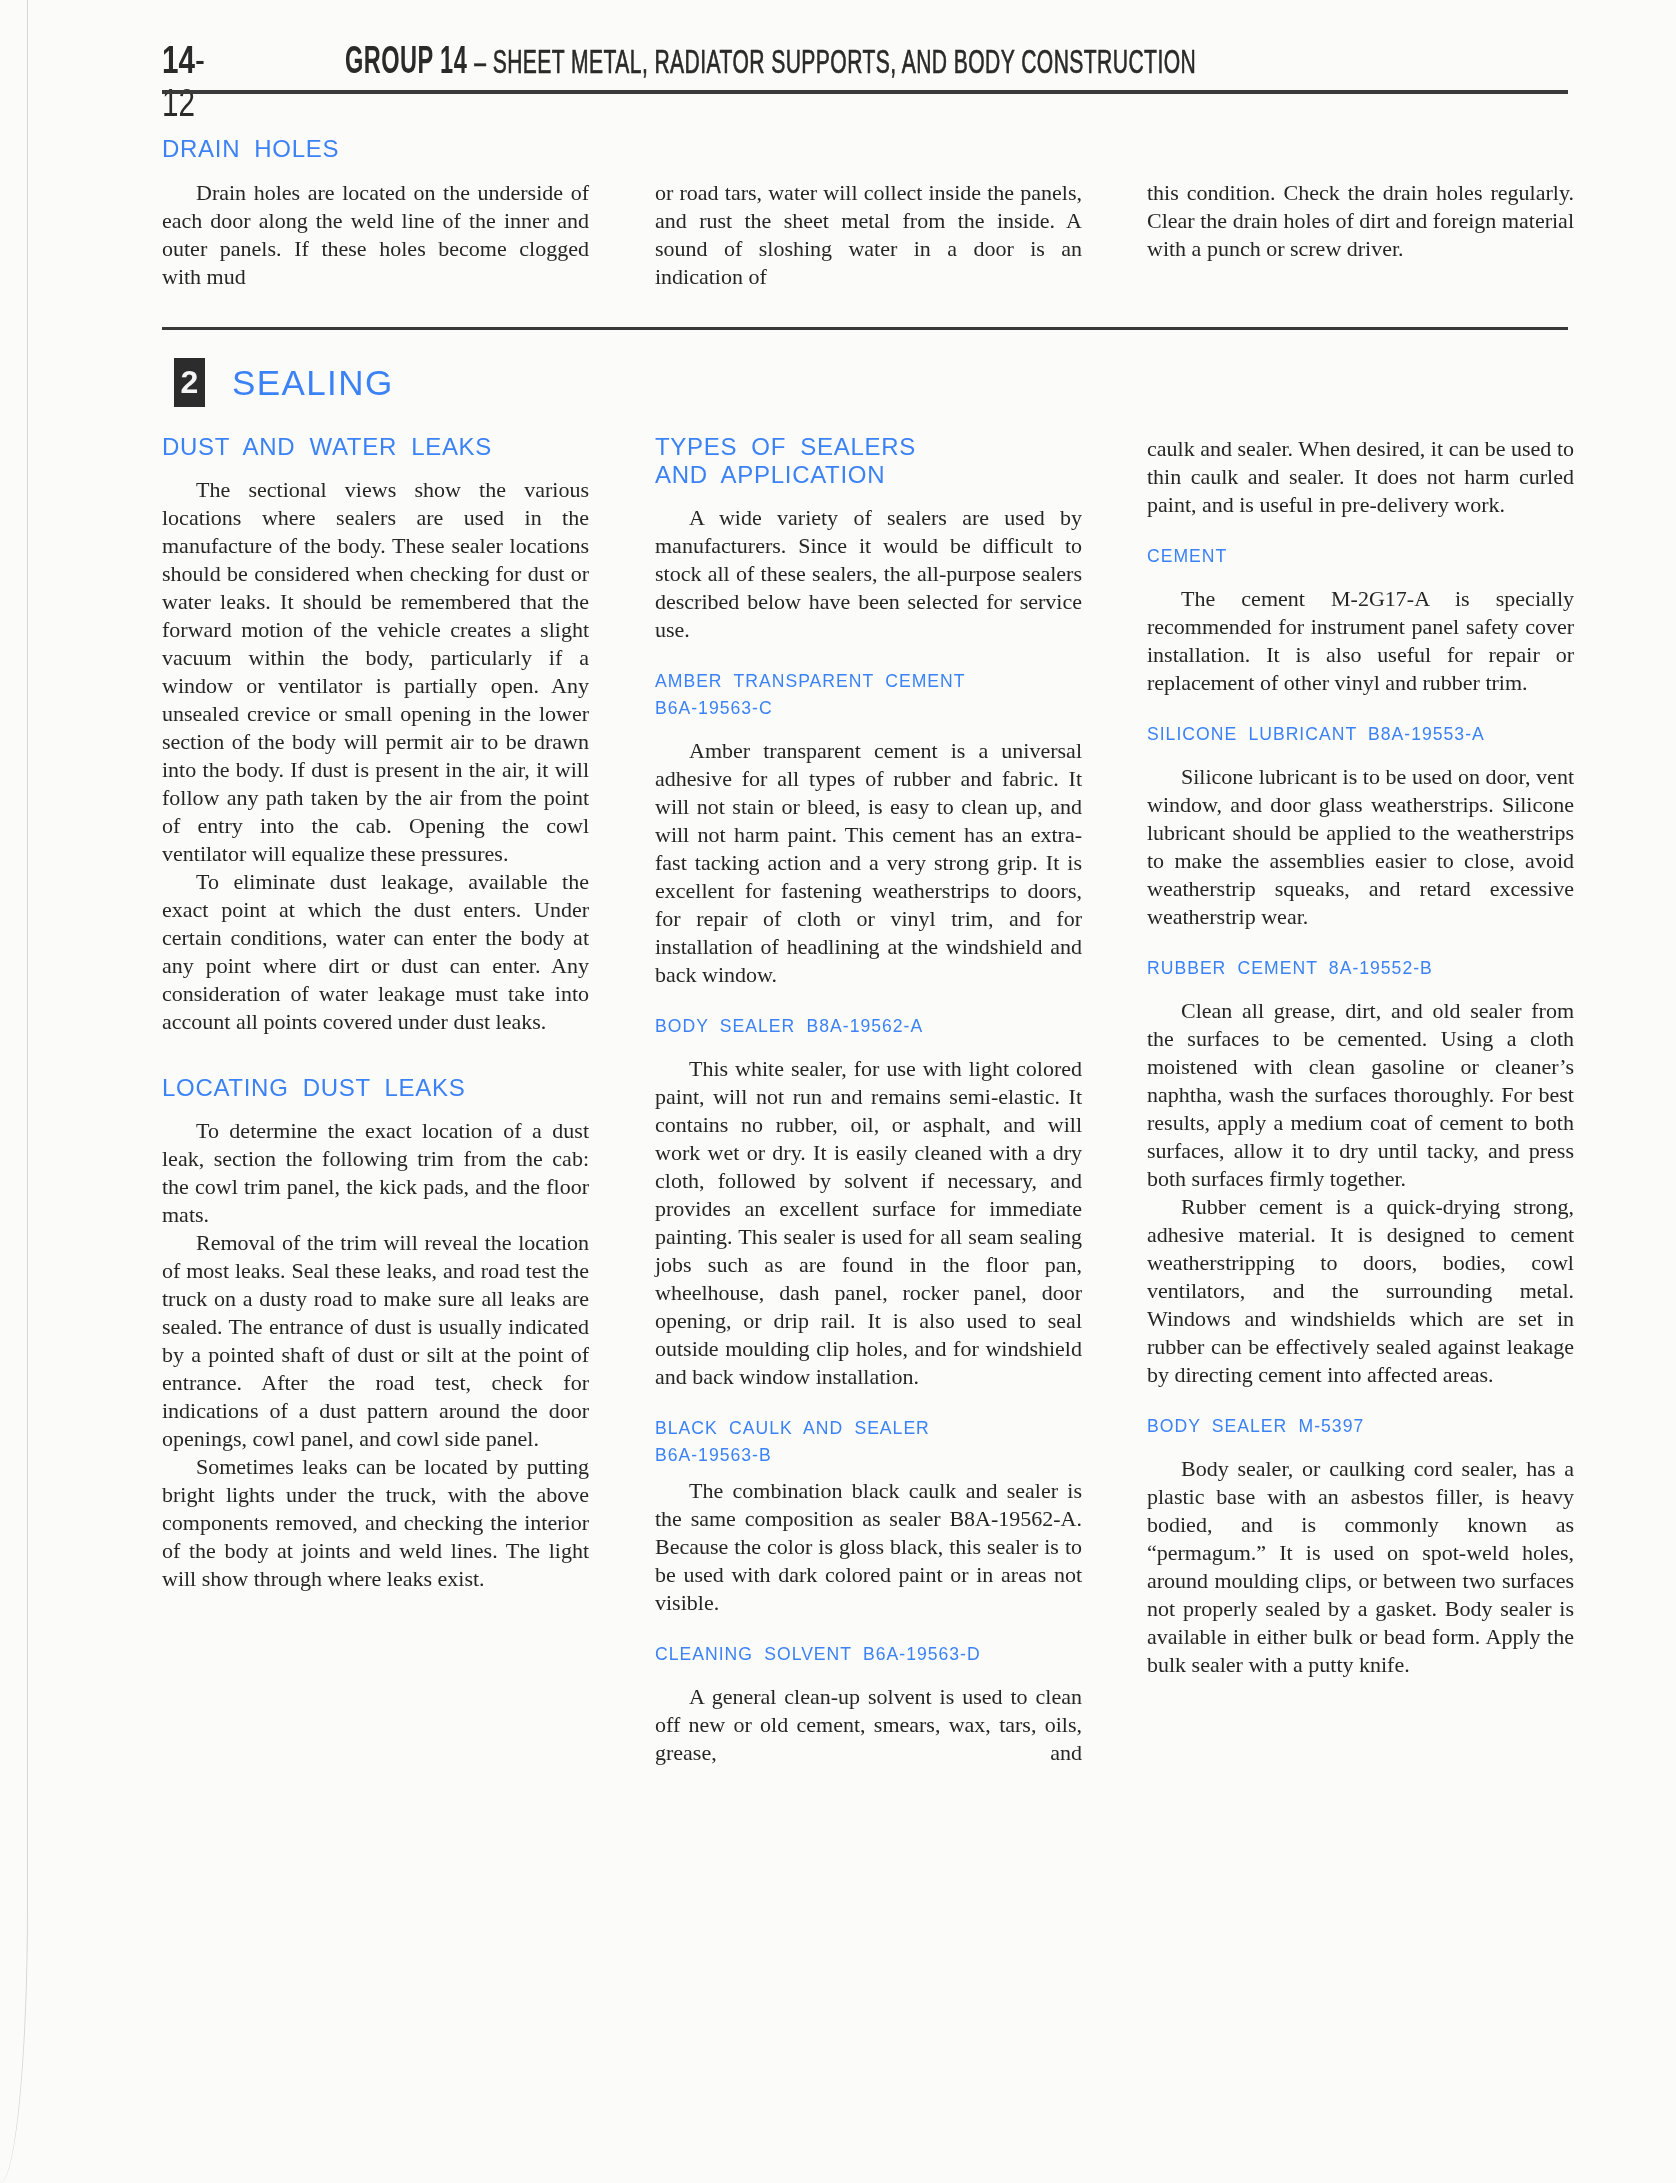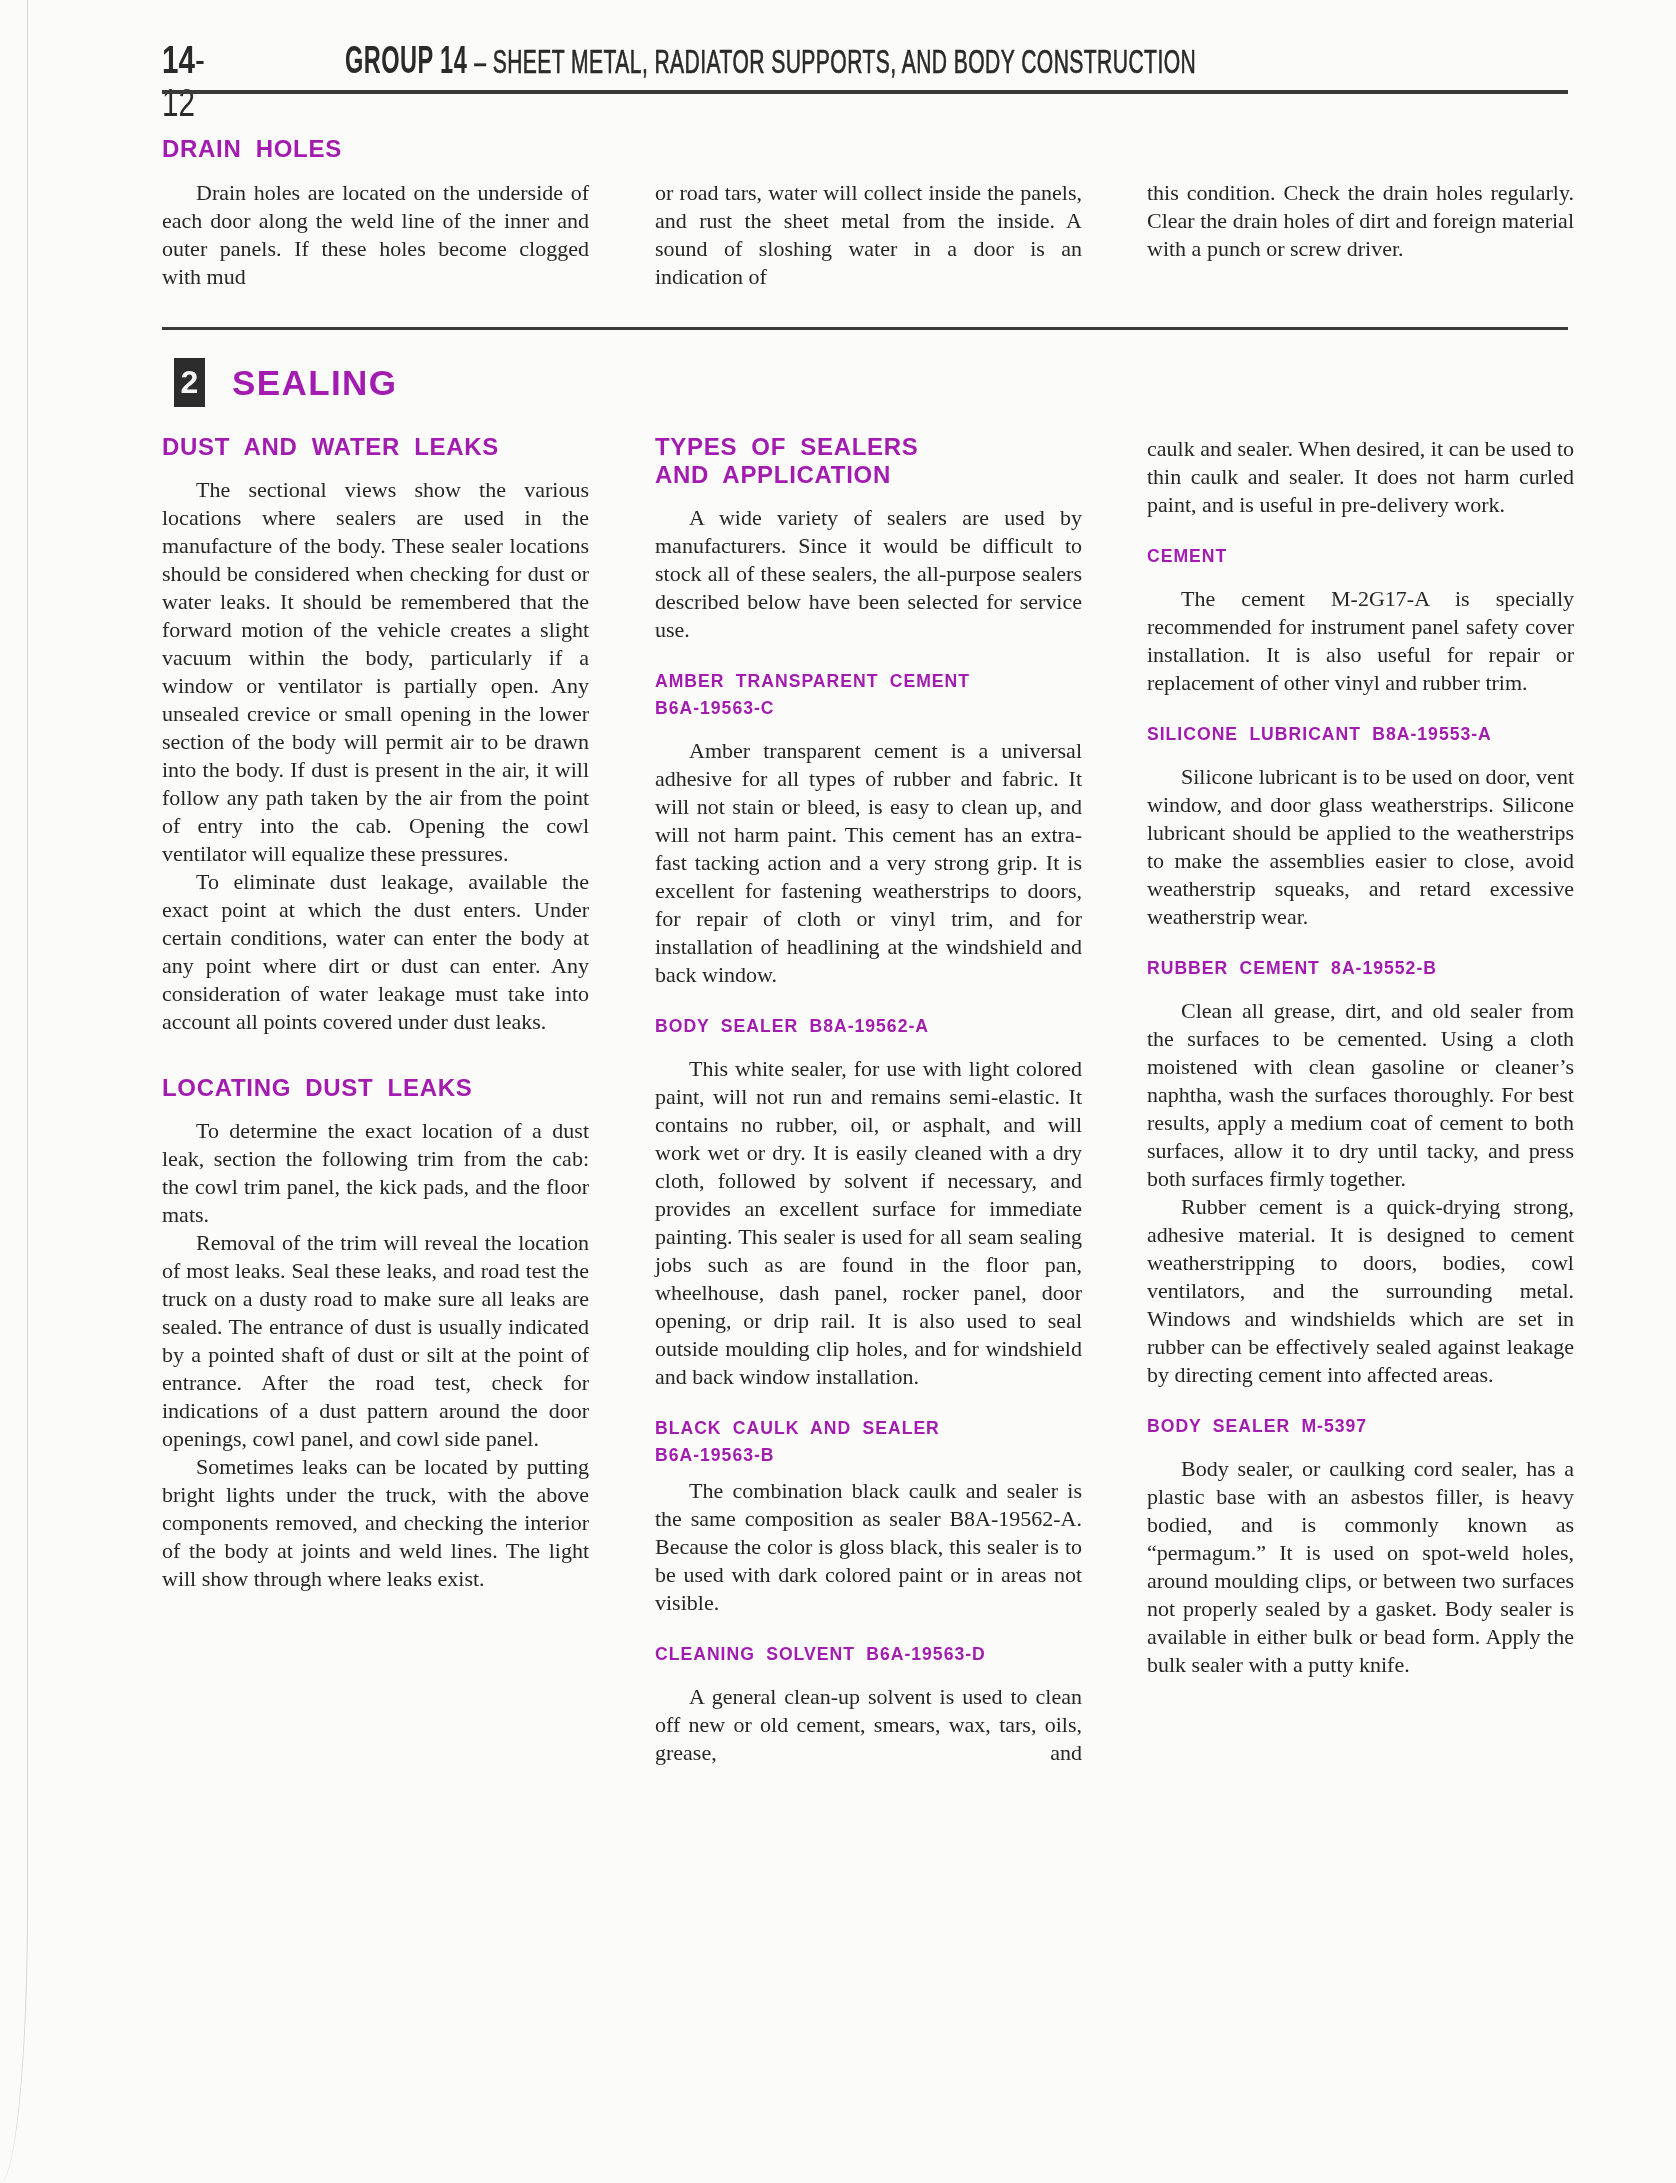--- a/index.html
+++ b/index.html
@@ -25,21 +25,21 @@
   .page-number { font-size: 38px; font-weight: bold; transform: scaleX(0.78); transform-origin: left; width: 95px; }
   .page-number .sub { font-weight: normal; }
   .group-title { margin-left: 88px; font-size: 38px; font-weight: bold; transform: scaleX(0.62); transform-origin: left; white-space: nowrap; letter-spacing: 0.7px; }
   .group-title .rest { font-size: 34px; font-weight: normal; -webkit-text-stroke: 0.7px #2a2a2a; }
   .rule { position: absolute; left: 162px; width: 1406px; background: #3a3a3a; }
   .rule.top { top: 90px; height: 4px; }
   .rule.mid { top: 327px; height: 2.7px; }
 
   .h-sans {
     font-family: "Liberation Sans", "DejaVu Sans", sans-serif;
-    font-weight: bold; color: #a21caf; letter-spacing: 0.7px;
+    font-weight: normal; color: #3b82f6; letter-spacing: 0.7px;
   }
   .h2 { font-size: 24px; word-spacing: 6.8px; line-height: 28px; }
   .h3 { font-size: 17.6px; word-spacing: 5.4px; line-height: 27px; letter-spacing: 1px; }
 
   .col { position: absolute; width: 427px; }
   p.body {
     margin: 0; font-size: 22px; line-height: 28px;
     text-align: justify; text-indent: 34px;
     hyphens: none;
   }

